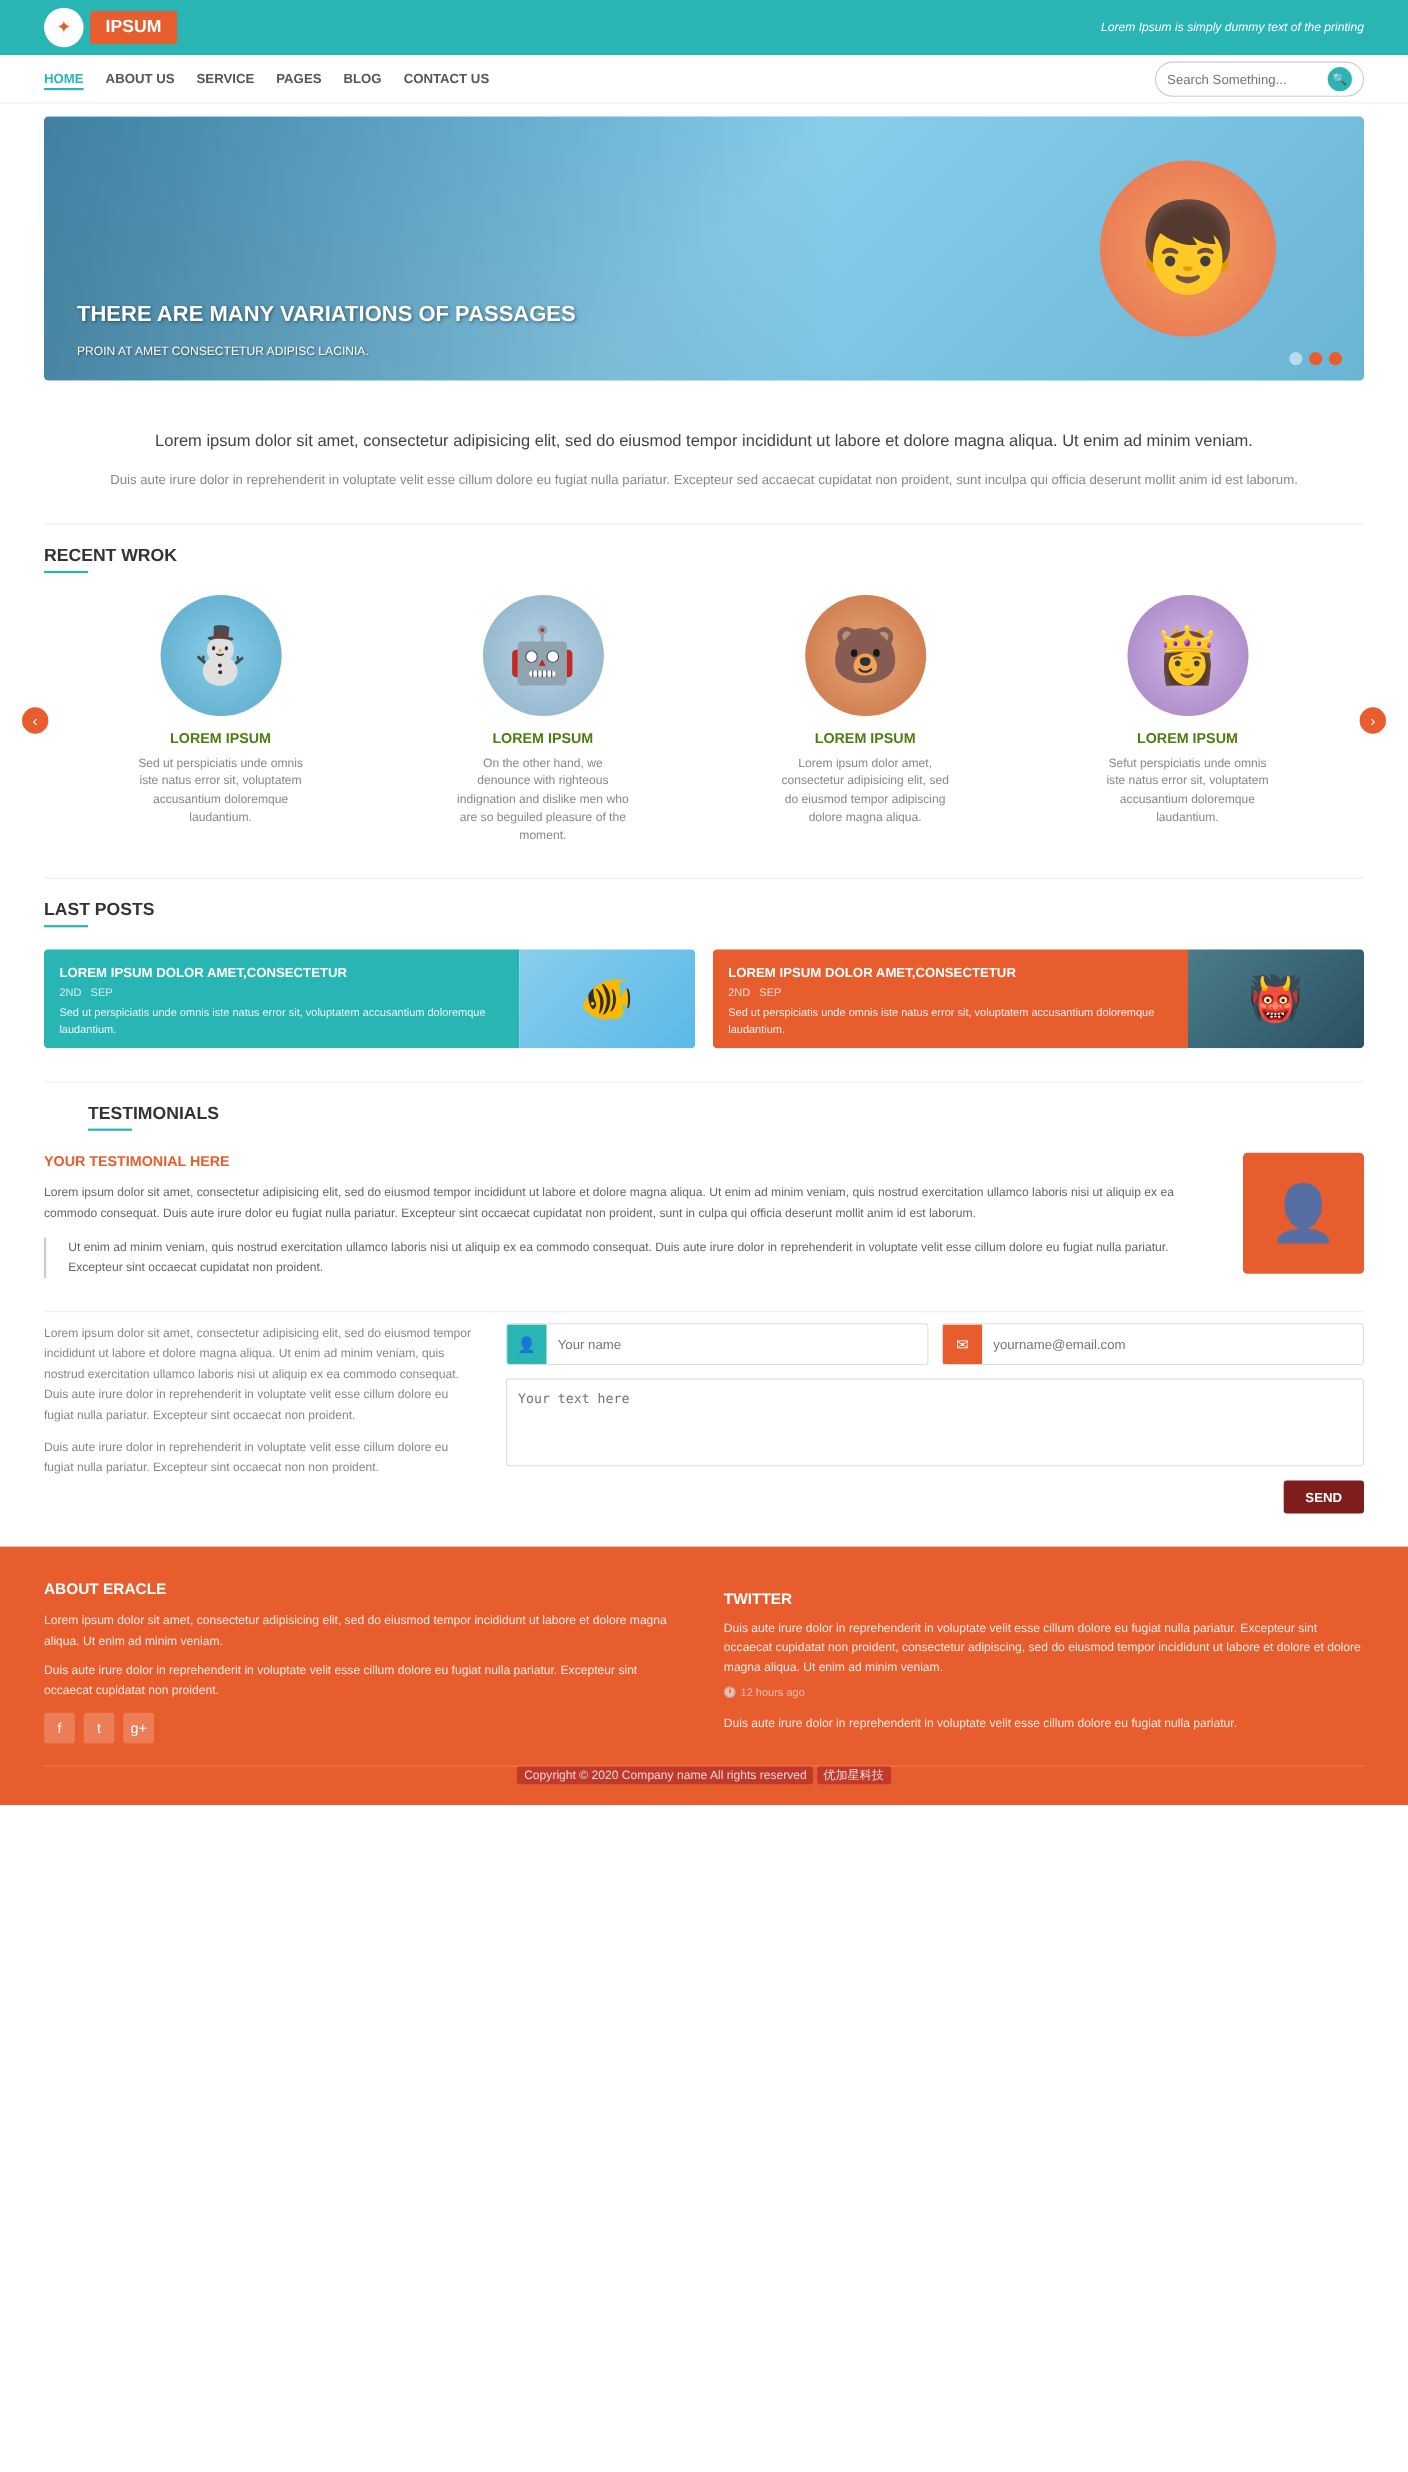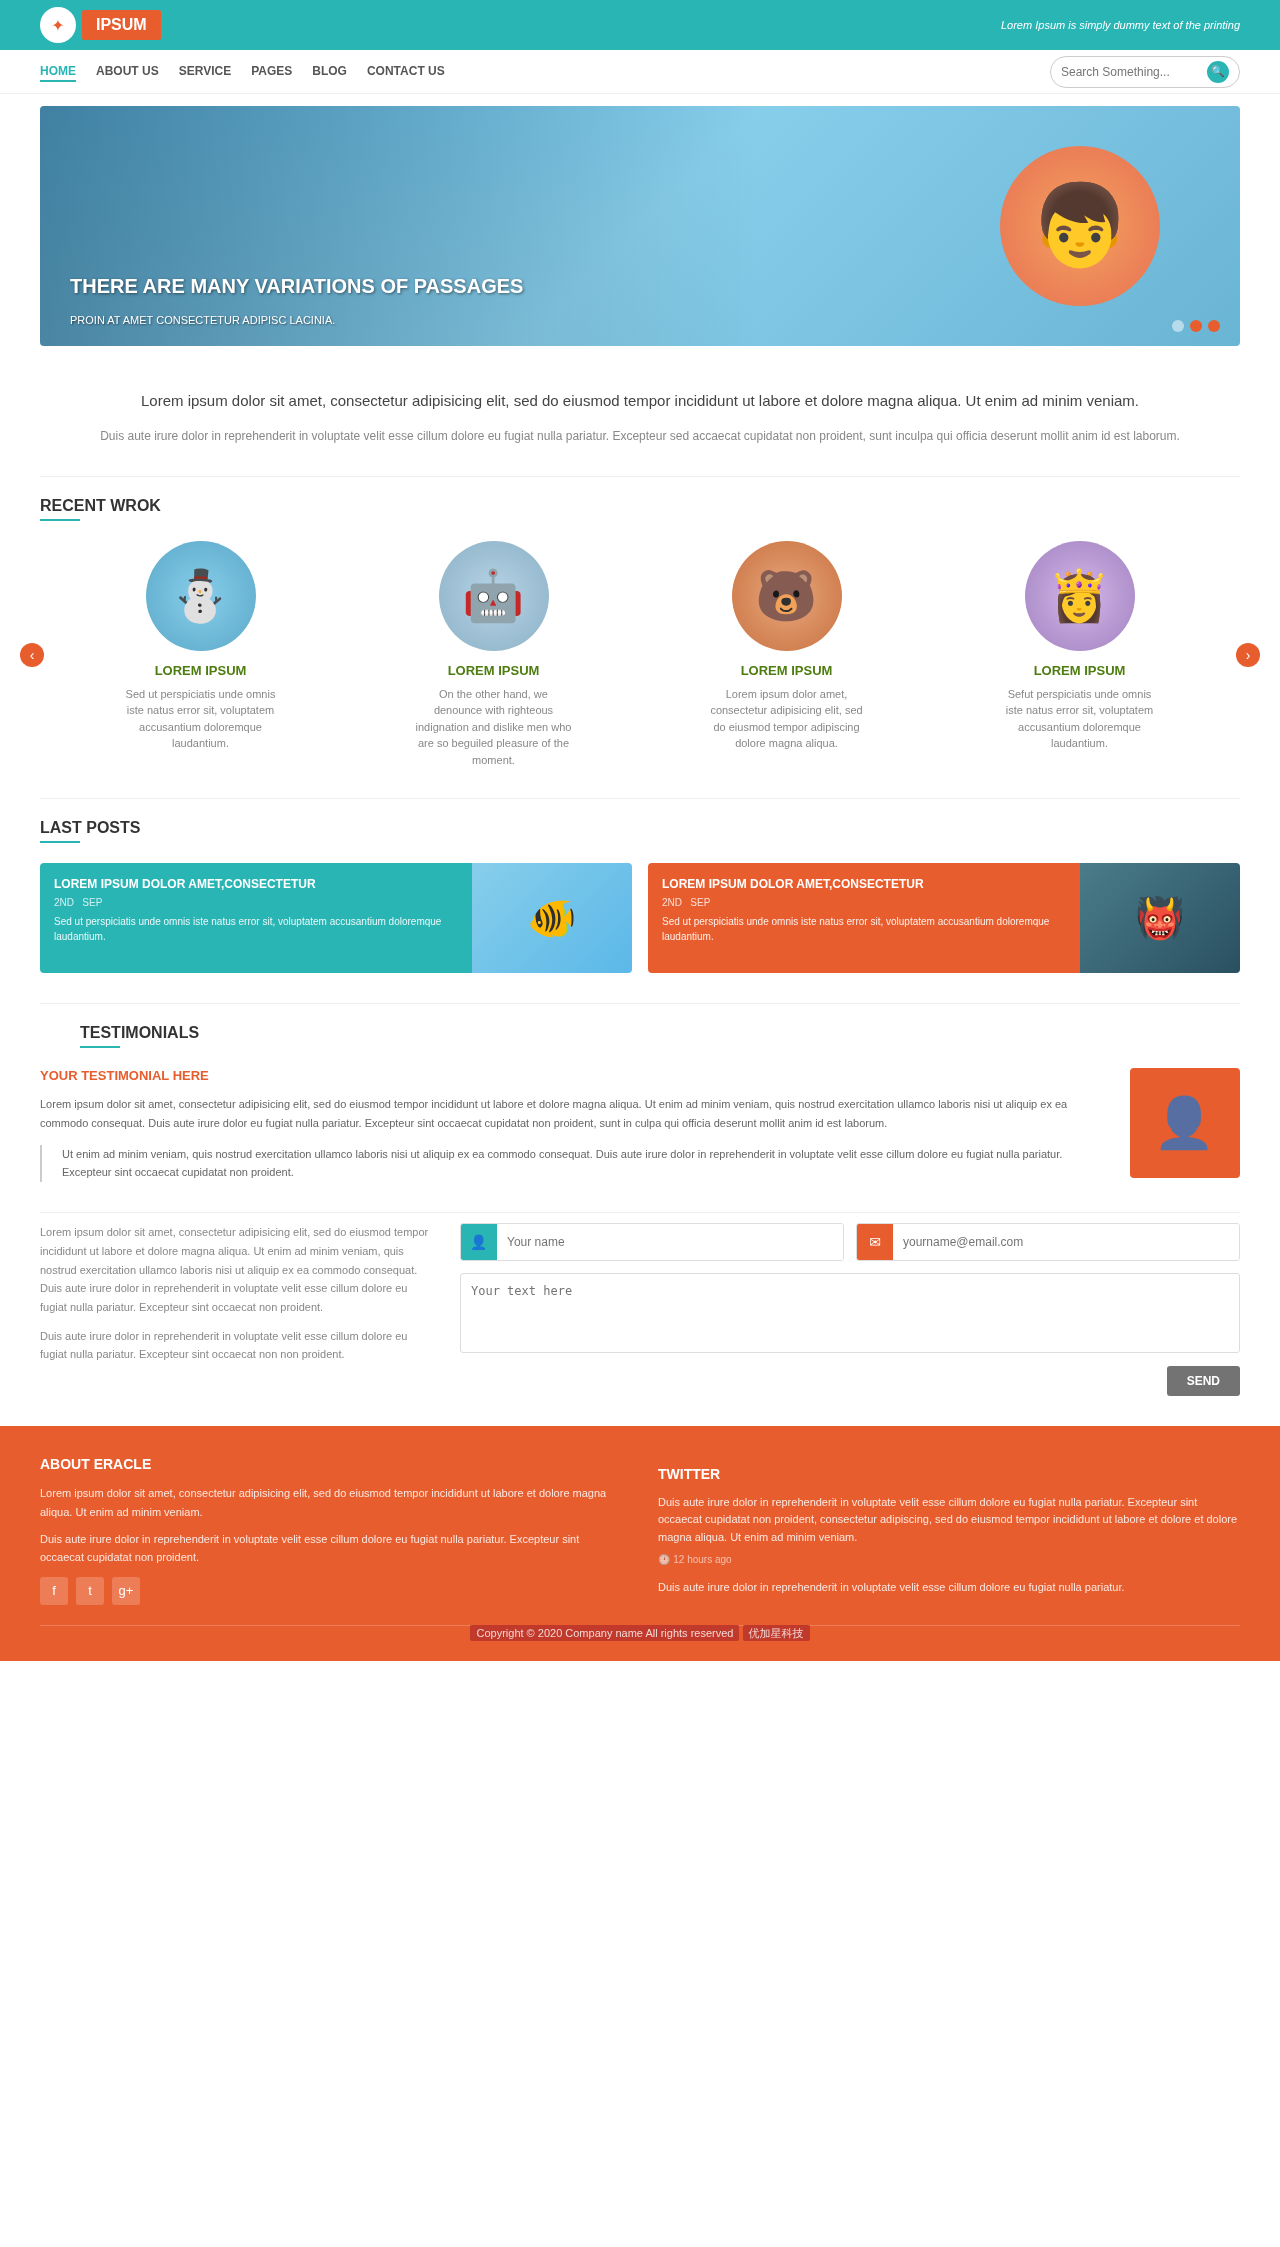--- a/index.html
+++ b/index.html
@@ -230,21 +230,21 @@
     .posts-grid {
       display: flex;
       padding: 0 40px;
       gap: 16px;
     }
     .post-card {
       flex: 1;
       display: flex;
       border-radius: 4px;
       overflow: hidden;
-      height: 110px;
+      height: 90px;
     }
     .post-content {
       padding: 14px;
       display: flex;
       flex-direction: column;
       justify-content: flex-start;
       flex: 1;
     }
     .post-card-1 .post-content { background: #2ab5b5; }
     .post-card-2 .post-content { background: #e85d2e; }
@@ -349,21 +349,21 @@
       border-radius: 3px;
       padding: 10px;
       font-size: 12px;
       color: #999;
       height: 80px;
       resize: none;
       outline: none;
       margin-bottom: 10px;
     }
     .send-btn {
-      background: #737373;
+      background: #7f1d1d;
       color: #fff;
       border: none;
       padding: 8px 20px;
       border-radius: 3px;
       cursor: pointer;
       font-size: 12px;
       font-weight: bold;
       text-transform: uppercase;
       float: right;
     }

